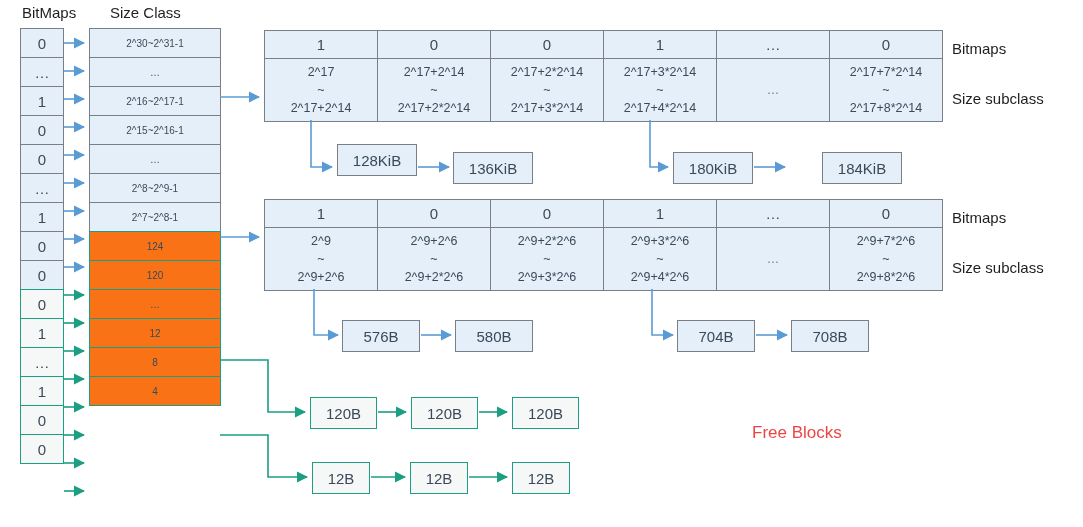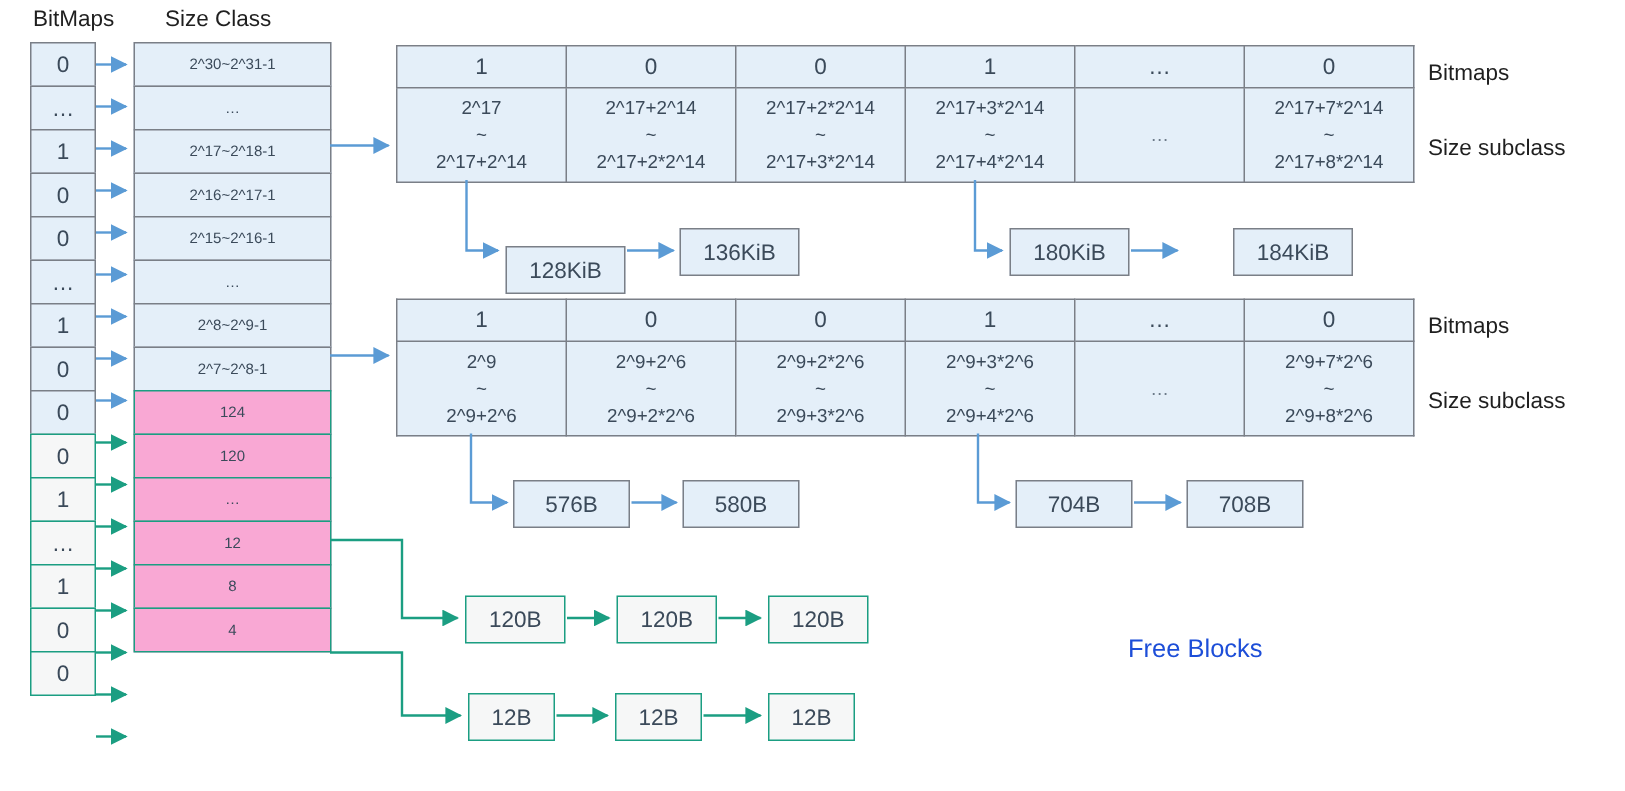--- a/index.html
+++ b/index.html
@@ -35,21 +35,21 @@
   .sccell{
     width:130px;height:28px;
     border:1px solid #7a7f87;
     background:#e4eff9;
     display:flex;align-items:center;justify-content:center;
     font-size:10px;color:#3b4a5a;
     margin-top:-1px;
   }
   .sccell.green{
     border-color:#1b9e82;
-    background:#f9a8d4;
+    background:#f97316;
   }
 
   
   .bmtable{border-collapse:collapse;}
   .bmtable td{
     border:1px solid #7a7f87;
     background:#e4eff9;
     text-align:center;
     font-size:15px;color:#3b4a5a;
     padding:0;
@@ -65,21 +65,21 @@
     background:#e4eff9;
     display:flex;align-items:center;justify-content:center;
     font-size:15px;color:#3b4a5a;
     height:30px;
   }
   .fbox.green{
     border-color:#1b9e82;
     background:#f6f7f7;
   }
 
-  .freelabel{font-size:17px;color:#1d4ed8;white-space:nowrap;}
+  .freelabel{font-size:17px;color:#ef4444;white-space:nowrap;}
   .sidelabel{font-size:15px;color:#1f1f1f;white-space:nowrap;}
 
   svg.overlay{position:absolute;left:0;top:0;width:1083px;height:527px;pointer-events:none;}
 </style>
 </head>
 <body>
 
 <div class="stage">
 
   <div class="abs hdr" style="left:22px;top:4px;">BitMaps</div>
@@ -99,21 +99,20 @@
       <div class="bmcell green">1</div>
       <div class="bmcell green">…</div>
       <div class="bmcell green">1</div>
       <div class="bmcell green">0</div>
       <div class="bmcell green">0</div>
     </div>
 
   <div class="abs" id="sizeclass-col" style="left:89px;top:29px;">
       <div class="sccell">2^30~2^31-1</div>
       <div class="sccell">…</div>
-      <div class="sccell">2^17~2^18-1</div>
       <div class="sccell">2^16~2^17-1</div>
       <div class="sccell">2^15~2^16-1</div>
       <div class="sccell">…</div>
       <div class="sccell">2^8~2^9-1</div>
       <div class="sccell">2^7~2^8-1</div>
       <div class="sccell green">124</div>
       <div class="sccell green">120</div>
       <div class="sccell green">…</div>
       <div class="sccell green">12</div>
       <div class="sccell green">8</div>
@@ -170,21 +169,21 @@
               <div>~</div>
               <div>2^17+8*2^14</div>
             </td>
           </tr>
         </tbody>
     </table>
   </div>
   <div class="abs sidelabel" style="left:952px;top:40px;">Bitmaps</div>
   <div class="abs sidelabel" style="left:952px;top:90px;">Size subclass</div>
 
-  <div class="abs" style="left:337px;top:164px;width:80px;">
+  <div class="abs" style="left:337px;top:144px;width:80px;">
     <div class="fbox">128KiB</div>
   </div>
   <div class="abs" style="left:453px;top:152px;width:80px;">
     <div class="fbox">136KiB</div>
   </div>
   <div class="abs" style="left:673px;top:152px;width:80px;">
     <div class="fbox">180KiB</div>
   </div>
   <div class="abs" style="left:789px;top:152px;width:80px;margin-left:33px;">
     <div class="fbox">184KiB</div>

